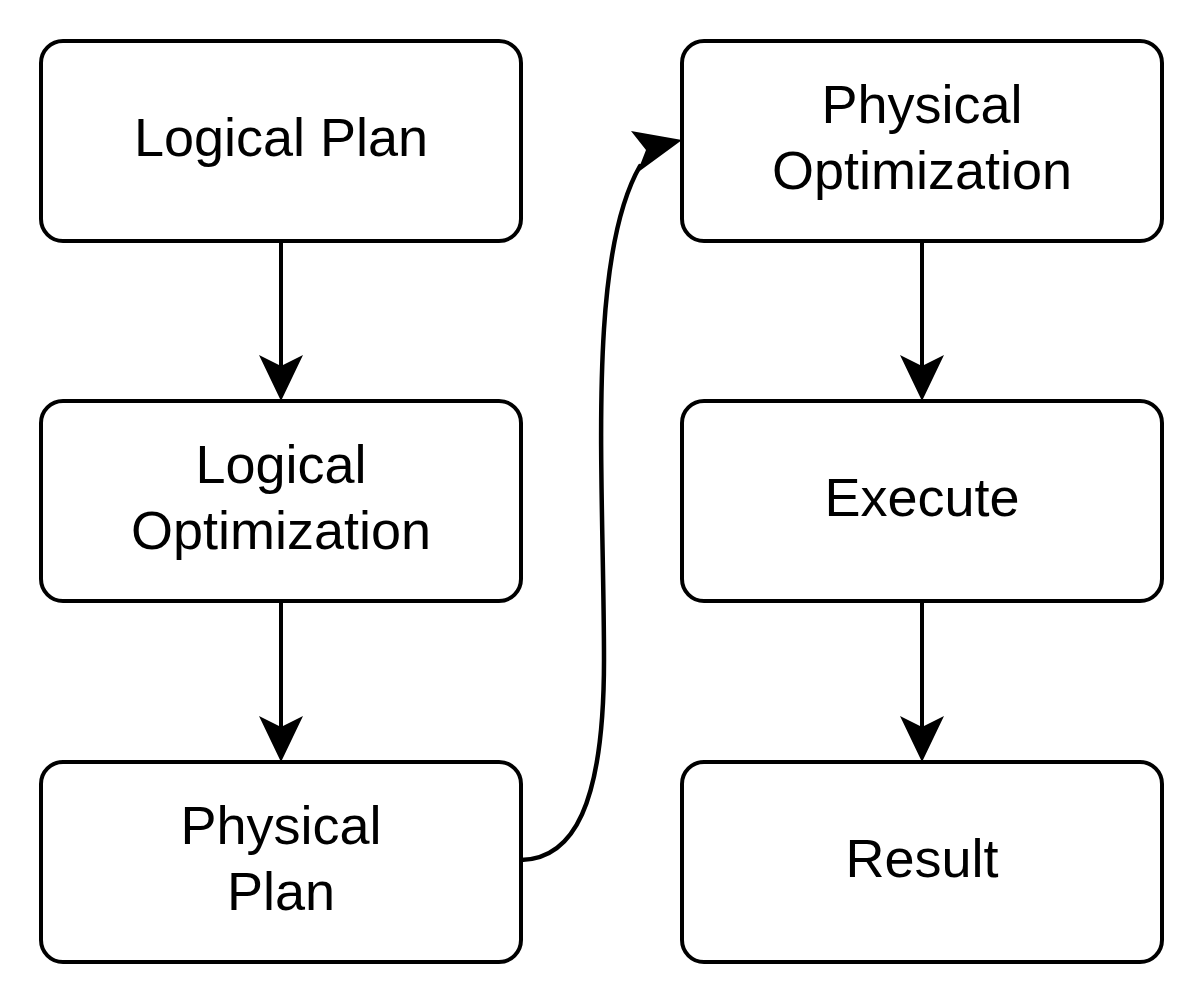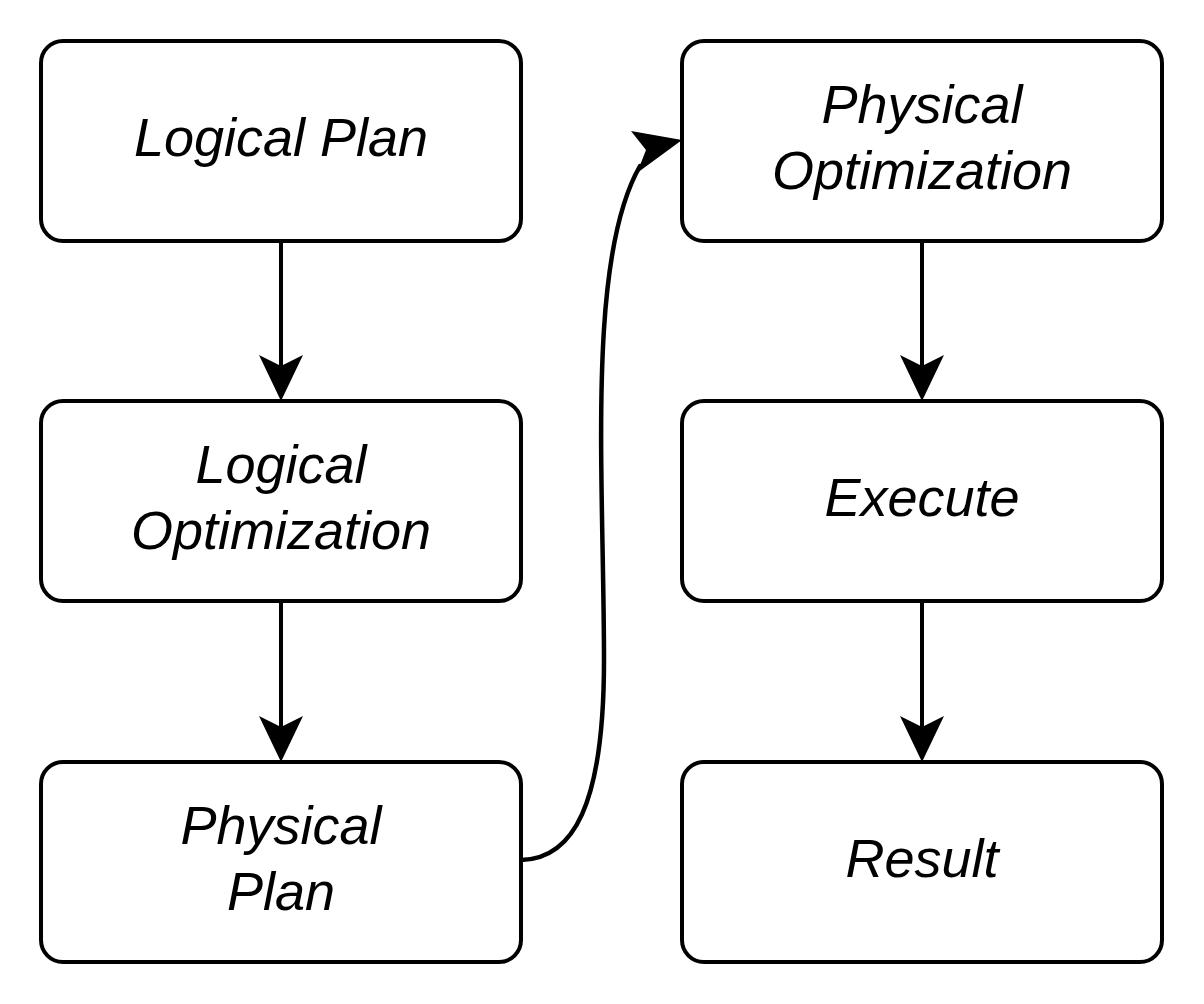--- a/index.html
+++ b/index.html
@@ -7,21 +7,20 @@
     padding: 0;
     background: #ffffff;
   }
   #canvas {
     position: relative;
     width: 1204px;
     height: 1004px;
     background: #ffffff;
     overflow: hidden;
     font-family: "Liberation Sans", sans-serif;
-    font-style: italic;
   }
   #flow-svg {
     position: absolute;
     left: 0;
     top: 0;
     width: 1204px;
     height: 1004px;
     display: block;
   }
   .node-box {

